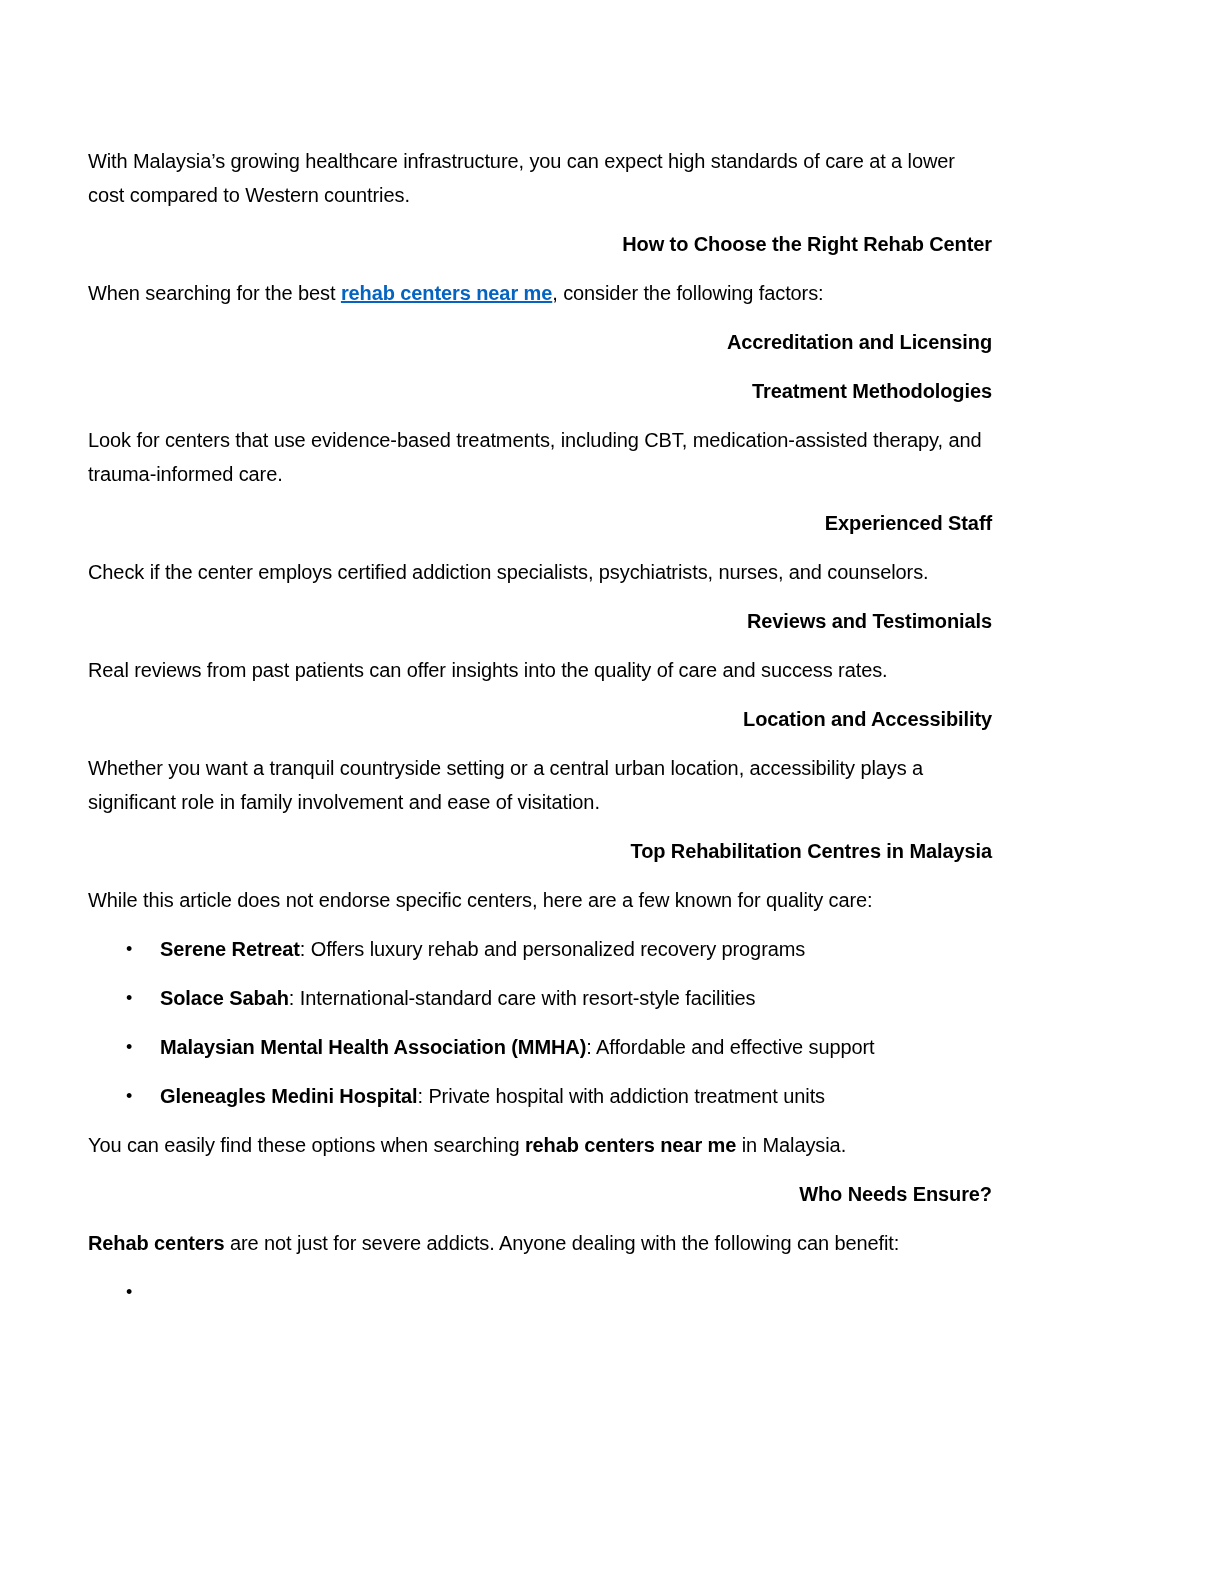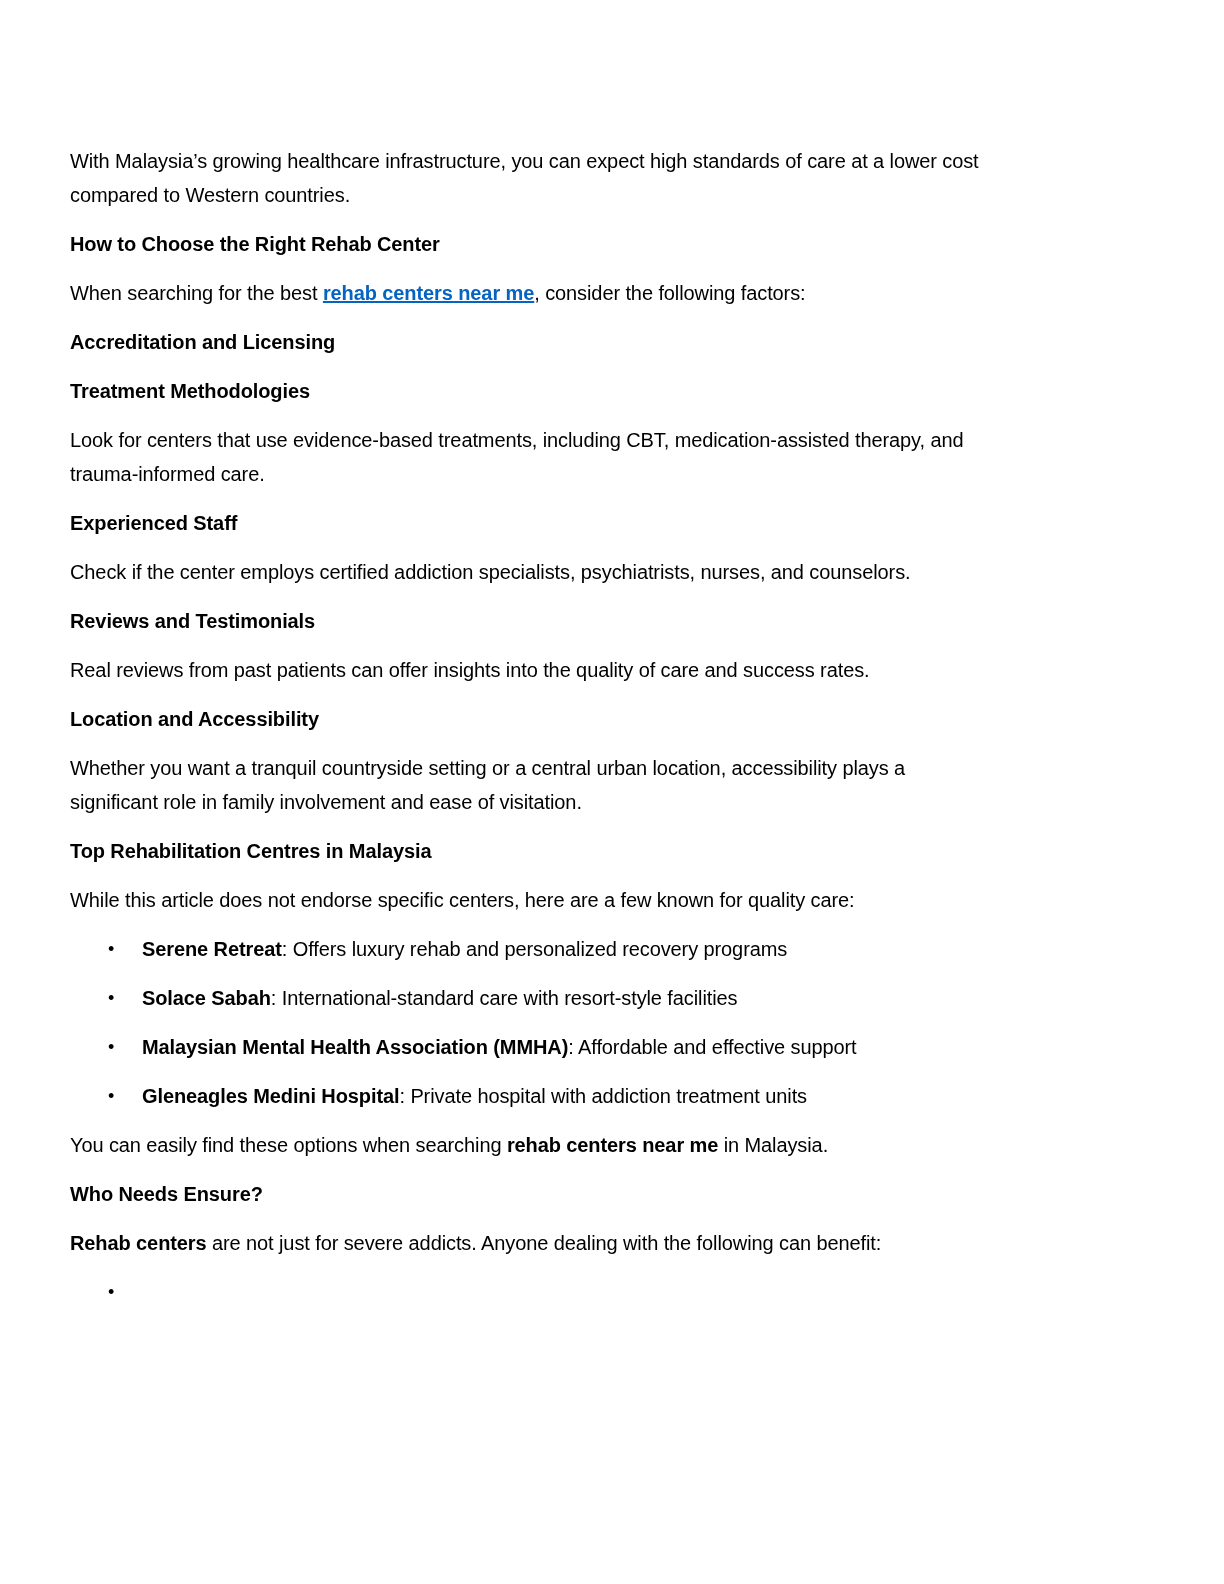--- a/index.html
+++ b/index.html
@@ -7,30 +7,30 @@
   body {
     width: 1224px;
     min-height: 1584px;
     font-family: "Liberation Sans", "DejaVu Sans", sans-serif;
     color: #000000;
     position: relative;
   }
   .page {
     width: 1136px;
     min-height: 1584px;
-    padding: 144px 144px 40px 70px;
+    padding: 144px 144px 40px 88px;
     background: #ffffff;
   }
   .body-text, .heading, .list-item {
     font-size: 20px;
     line-height: 34px;
     margin: 0 0 15px 0;
     letter-spacing: -0.1px;
   }
-  .heading { font-weight: 700; }
+  .heading { font-weight: 700; text-align: right; }
   .strong { font-weight: 700; }
   .doc-link {
     color: #0563c1;
     font-weight: 700;
     text-decoration: underline;
     cursor: pointer;
   }
   ul.doc-list { list-style: none; margin: 0; padding: 0; }
   .list-item {
     position: relative;

